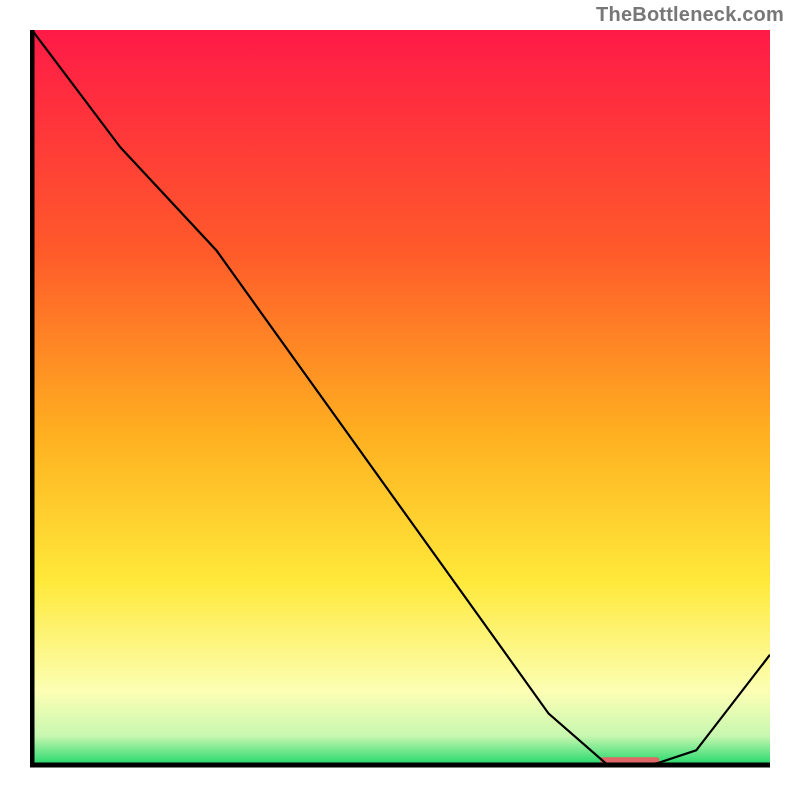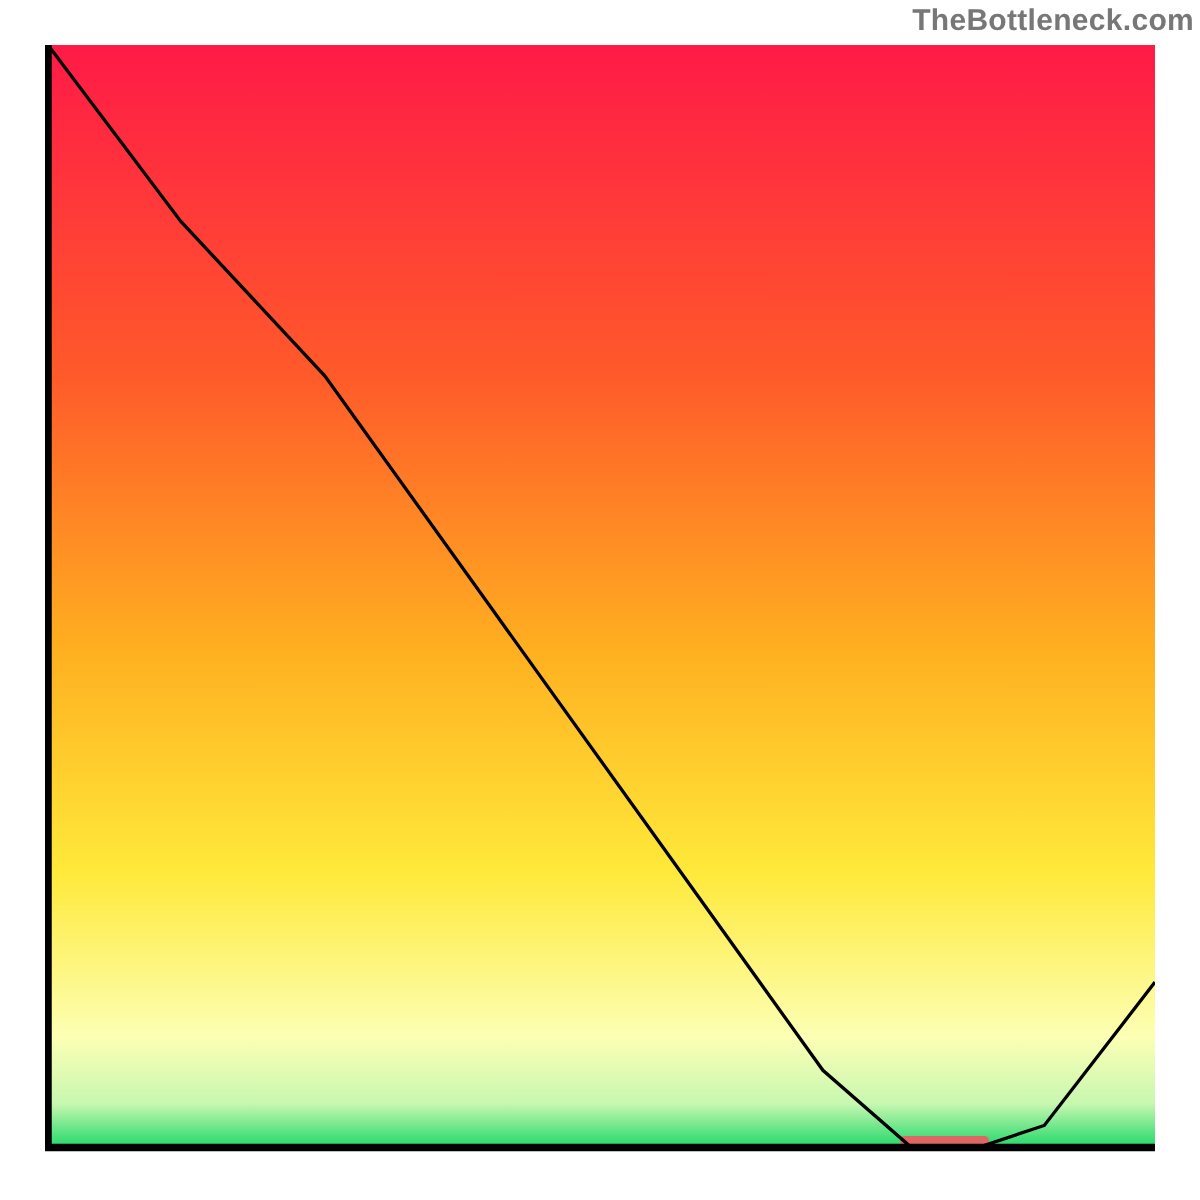--- a/index.html
+++ b/index.html
@@ -5,21 +5,21 @@
   * { margin: 0; padding: 0; box-sizing: border-box; }
   html, body { width: 800px; height: 800px; background: #fff; overflow: hidden; }
   .wrap {
     position: relative;
     width: 800px;
     height: 800px;
   }
   .watermark {
     position: absolute;
     top: 3px;
-    right: 4px;
+    right: 16px;
     font-family: Arial, Helvetica, sans-serif;
     font-size: 20px;
     font-weight: bold;
     color: #777;
     letter-spacing: 0.2px;
   }
   .plot {
     position: absolute;
     left: 30px;
     top: 30px;

